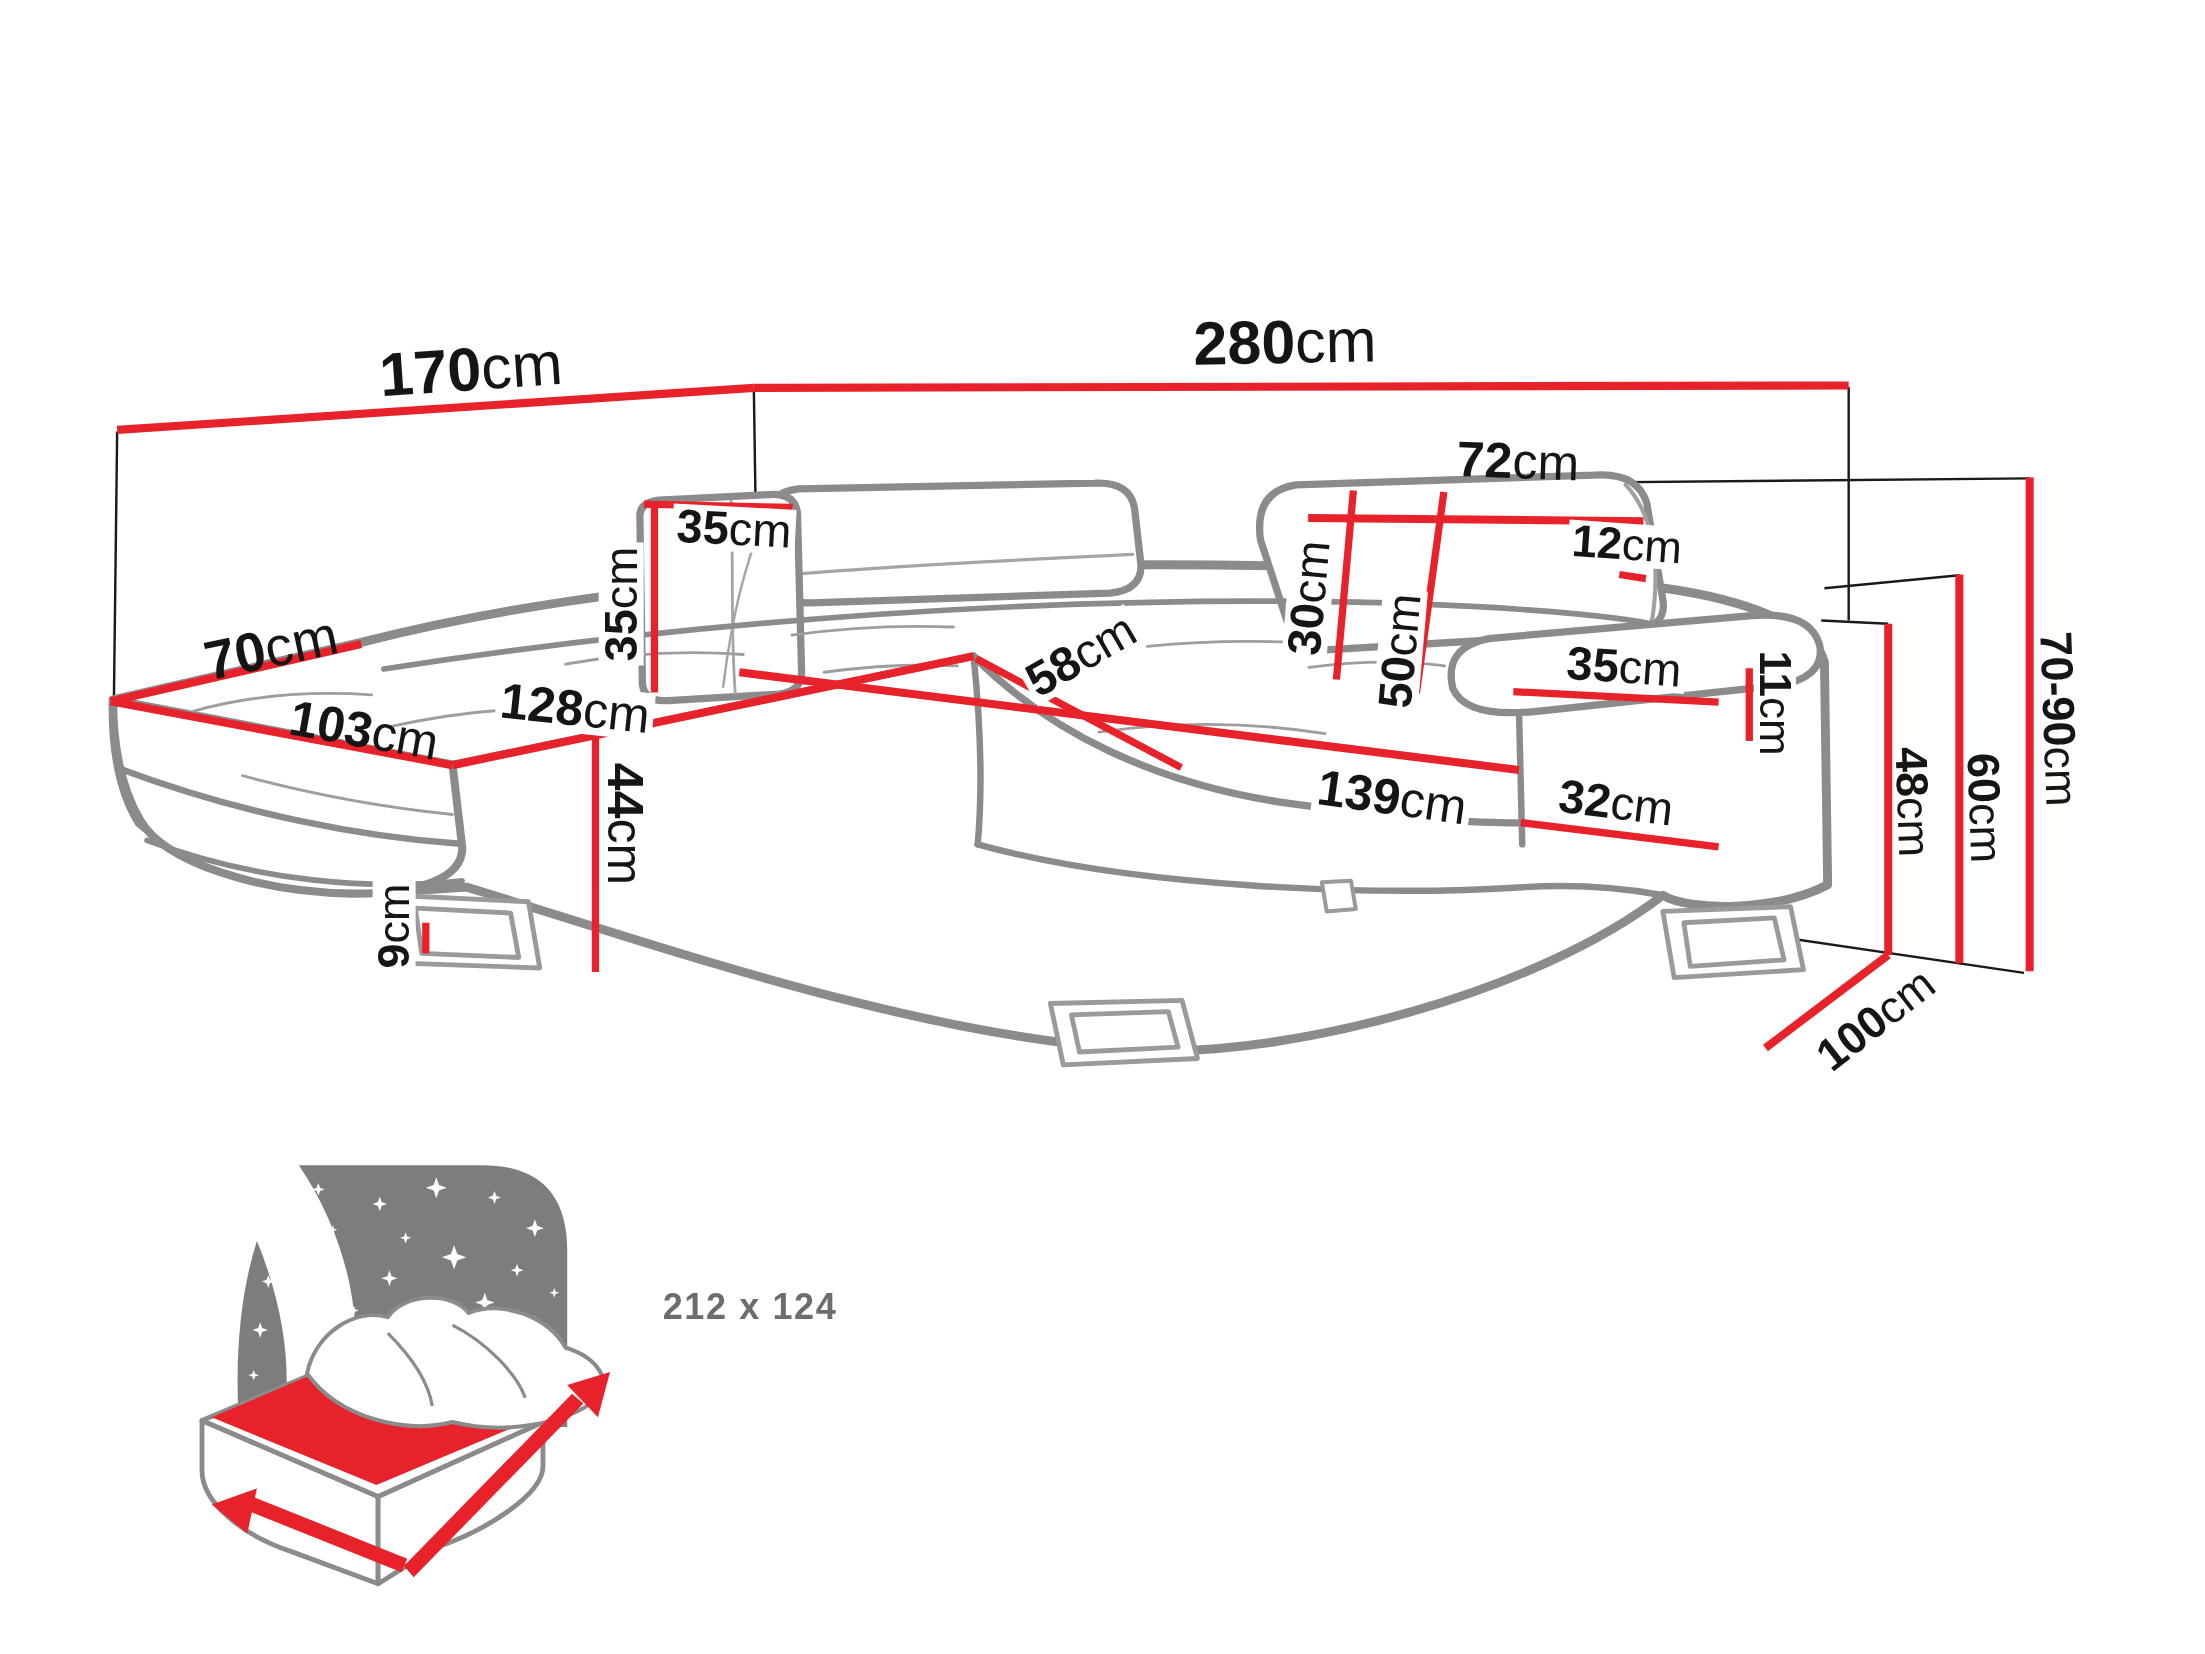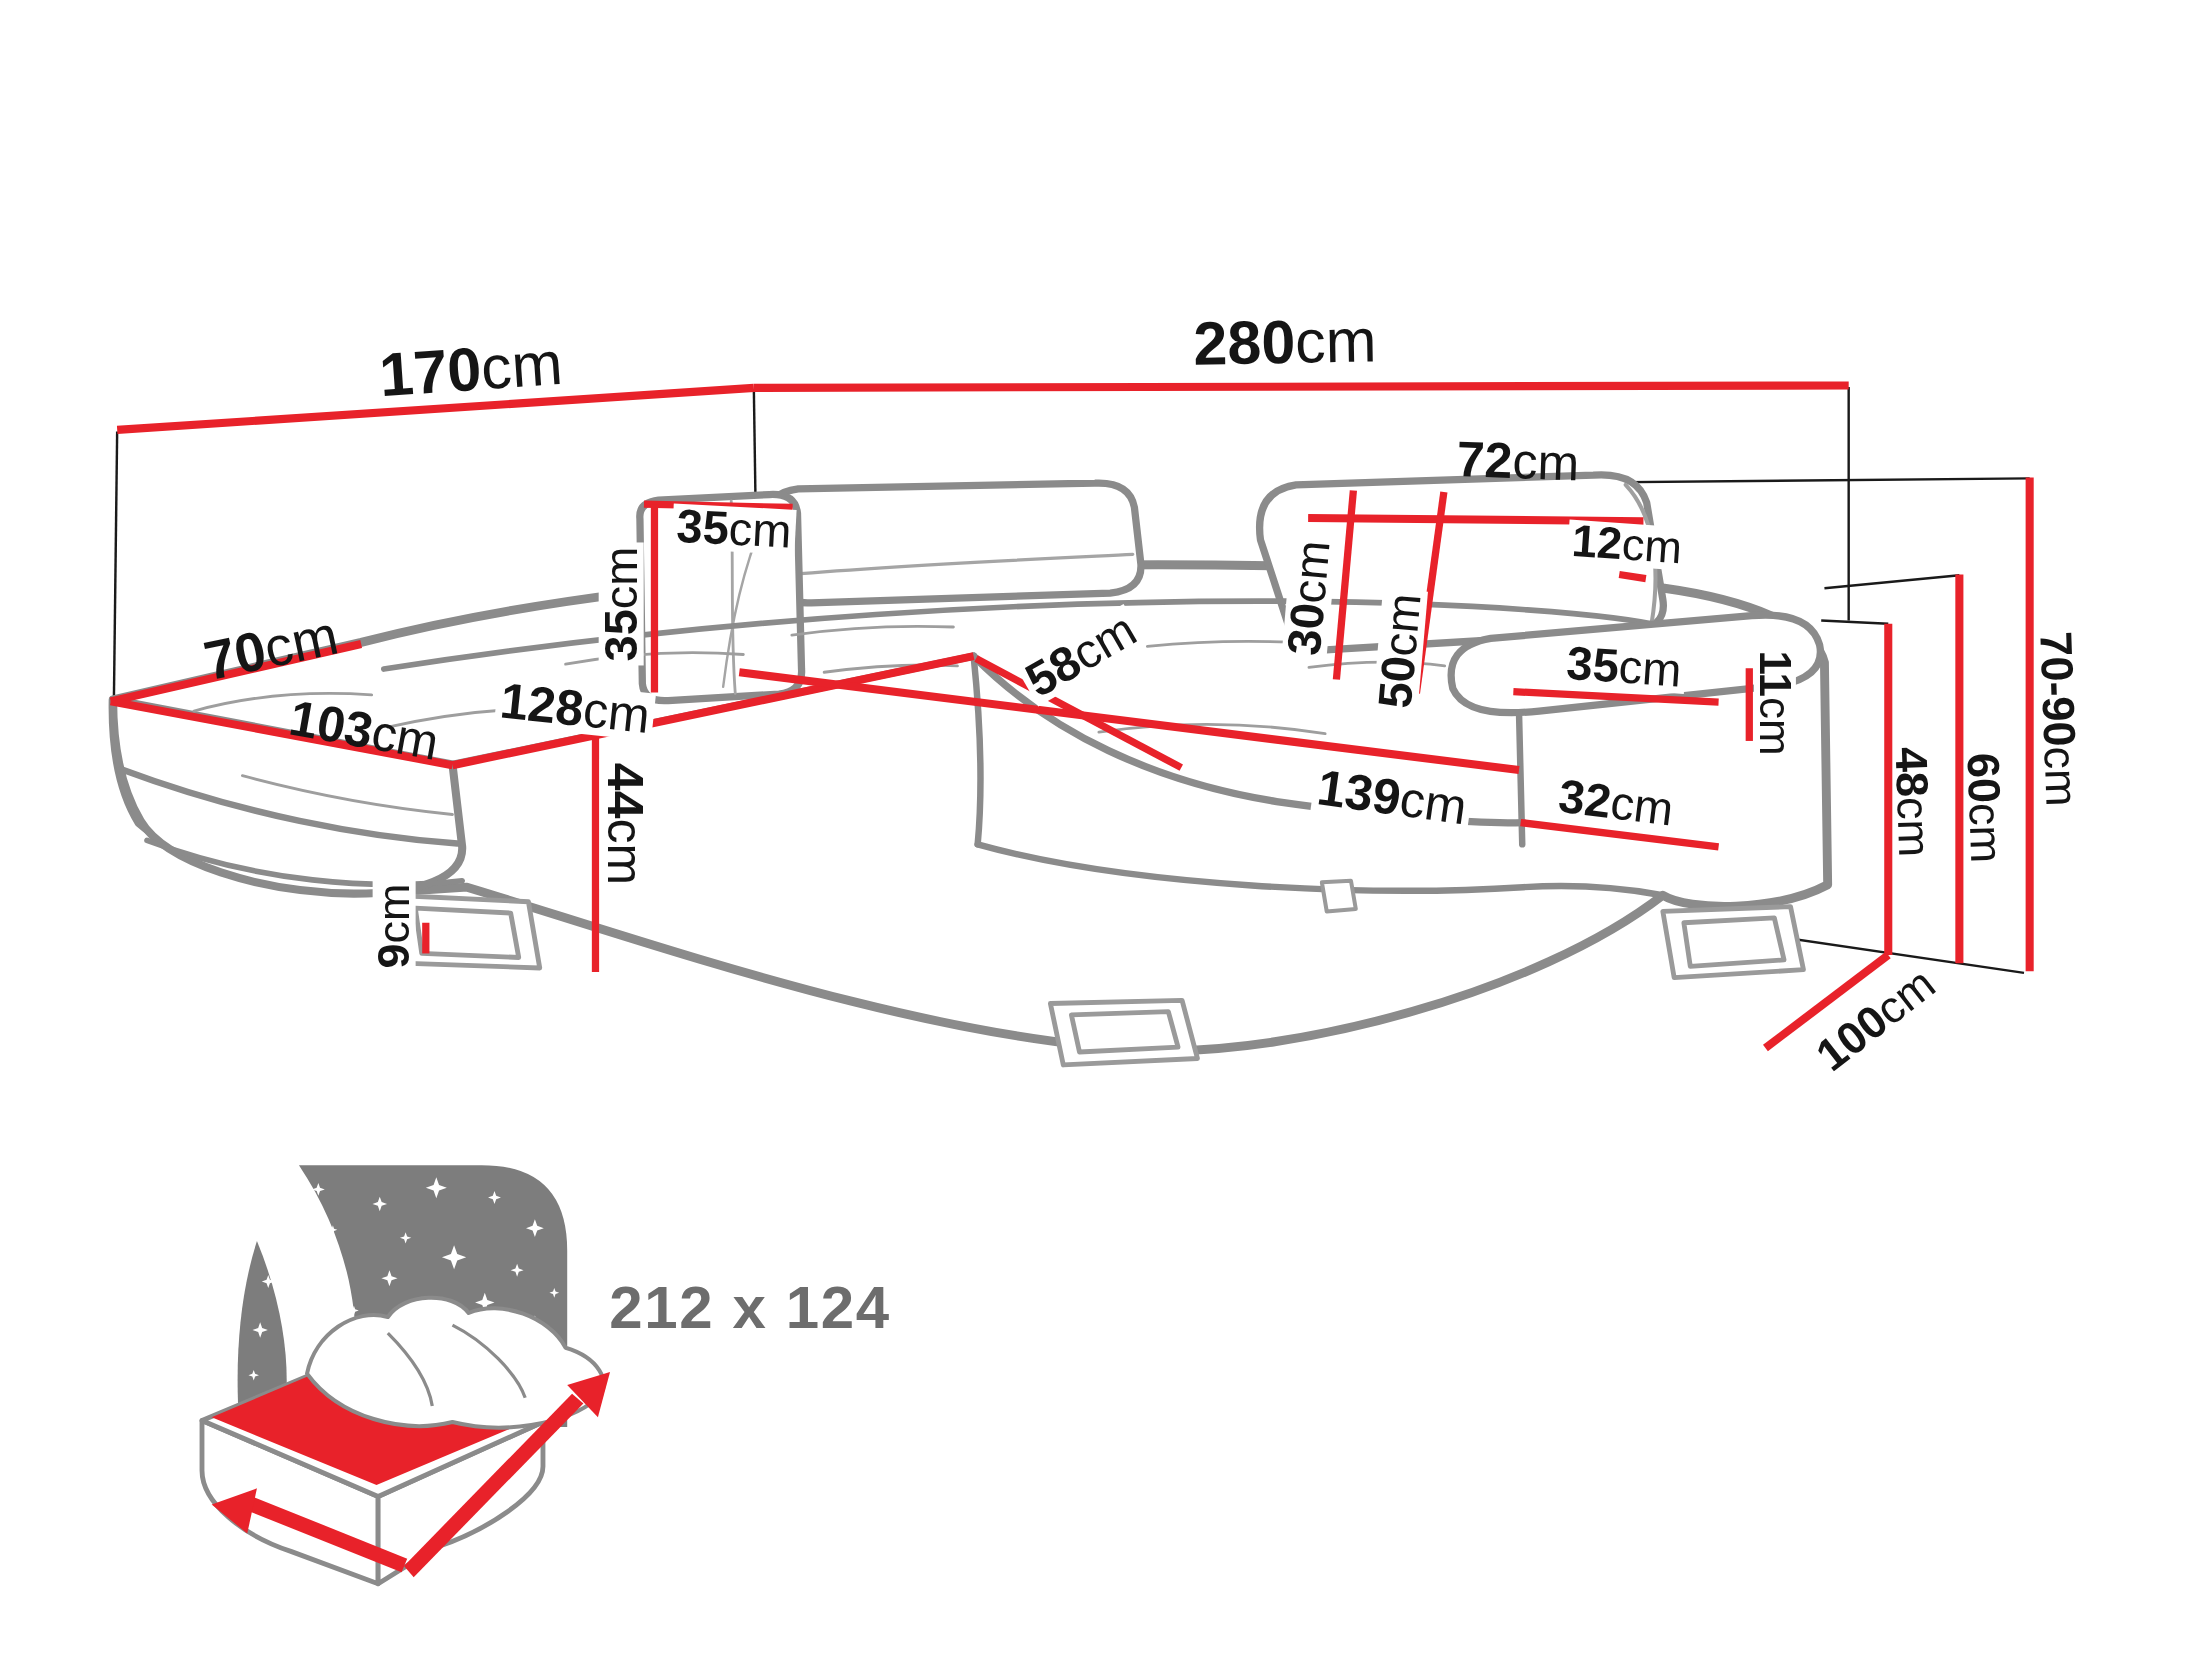--- a/index.html
+++ b/index.html
@@ -271,16 +271,16 @@
   <div class="dim" style="left:1984px;top:808px;font-size:45px;--r:88deg">
     <span class="v">60</span><span class="u">cm</span>
   </div>
   <div class="dim" style="left:2058px;top:719px;font-size:45px;--r:88deg">
     <span class="v">70-90</span><span class="u">cm</span>
   </div>
   <div class="dim" style="left:1876px;top:1020px;font-size:45px;--r:-38deg">
     <span class="v">100</span><span class="u">cm</span>
   </div>
 
-  <div class="bedsize" style="left:750px;top:1307px;font-size:60px;">212 x 124</div>
+  <div class="bedsize" style="left:750px;top:1307px;font-size:36px;">212 x 124</div>
 
 </div>
 
 
 </body></html>

